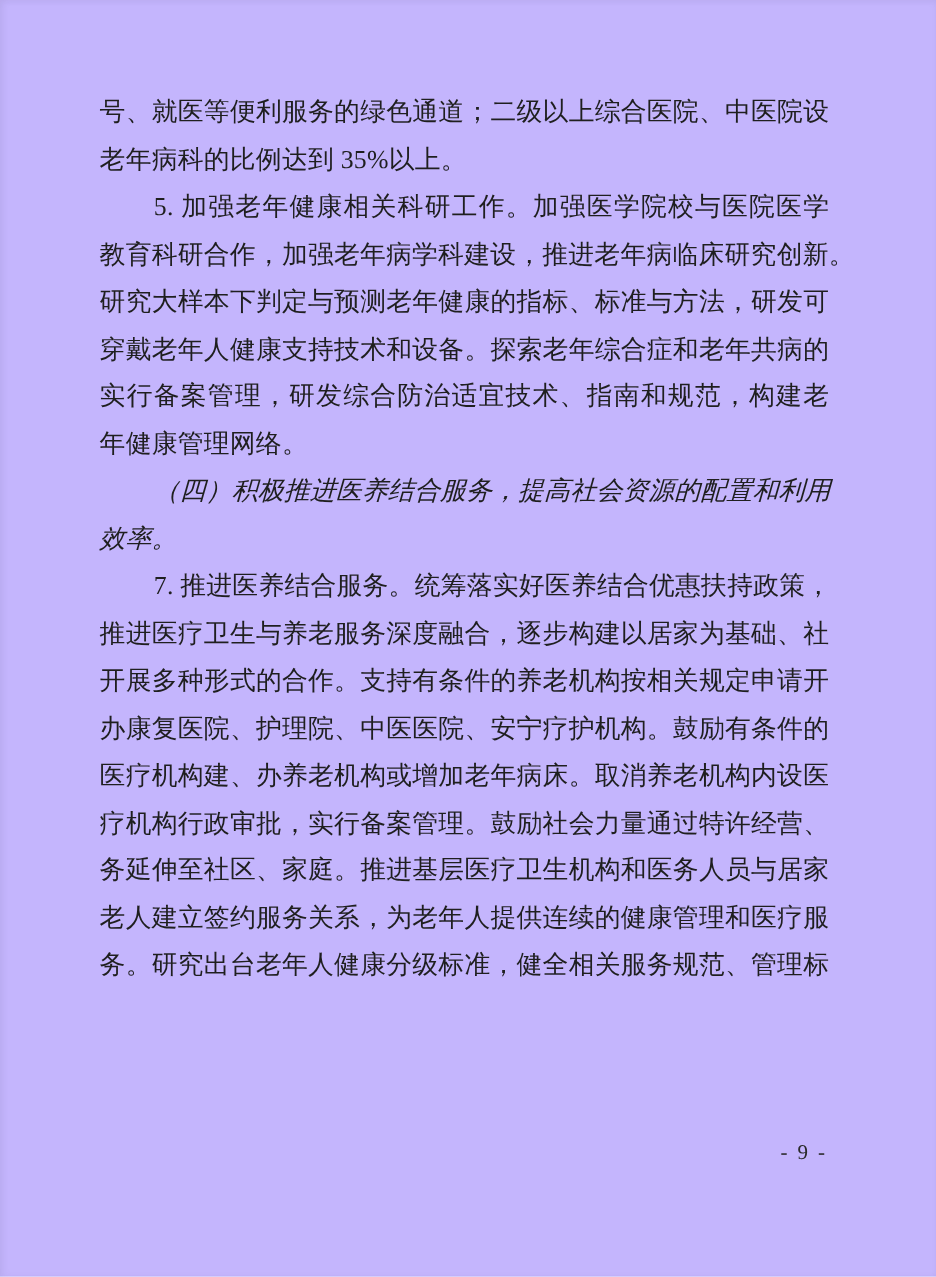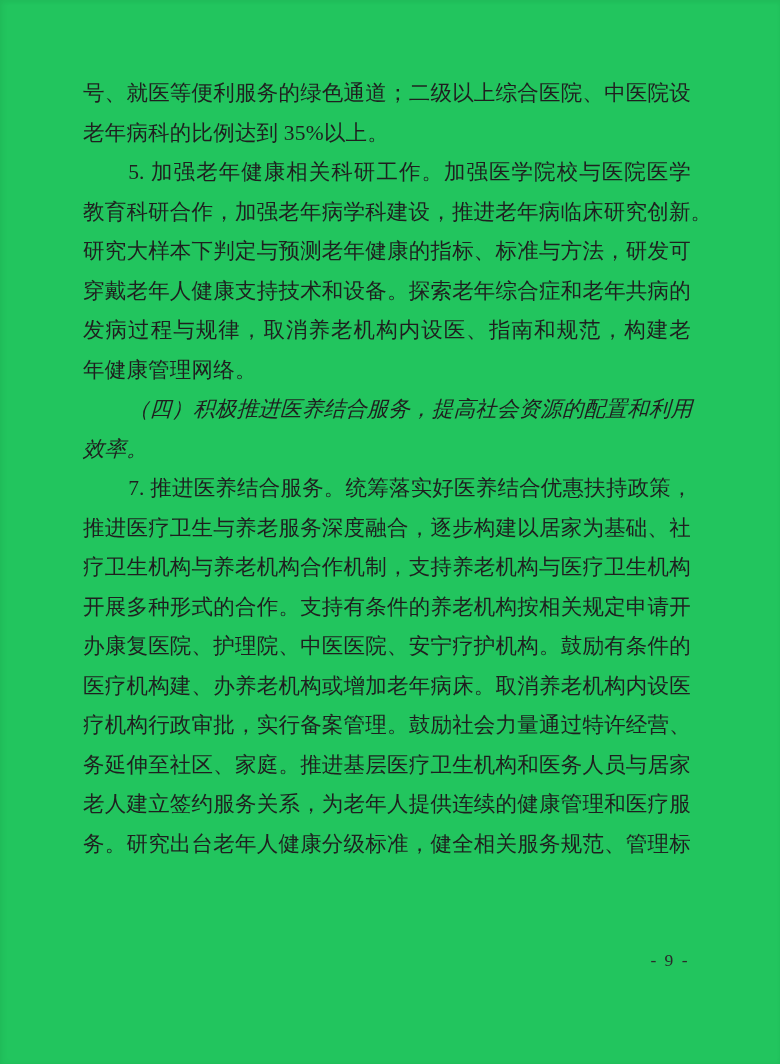--- a/index.html
+++ b/index.html
@@ -7,21 +7,21 @@
     width: 780px;
     height: 1064px;
     background: #ffffff;
     font-family: "Liberation Serif", "DejaVu Serif", serif;
     overflow: hidden;
   }
   .page {
     position: relative;
     width: 780px;
     height: 1064px;
-    background: #22c55e;
+    background: #c4b5fd;
     
     box-shadow: inset 3px 0 6px rgba(0,0,0,0.04), inset 0 2px 5px rgba(0,0,0,0.03);
   }
   .text-block {
     position: absolute;
     left: 83px;
     top: 74px;
     width: 608px;
     color: #1f1f1f;
   }
@@ -65,27 +65,26 @@
 
 <div class="page">
 
   <div class="text-block">
     <div class="line">号、就医等便利服务的绿色通道；二级以上综合医院、中医院设</div>
     <div class="line para-end">老年病科的比例达到 35%以上。</div>
     <div class="line indent">5. 加强老年健康相关科研工作。加强医学院校与医院医学</div>
     <div class="line">教育科研合作，加强老年病学科建设，推进老年病临床研究创新。</div>
     <div class="line">研究大样本下判定与预测老年健康的指标、标准与方法，研发可</div>
     <div class="line">穿戴老年人健康支持技术和设备。探索老年综合症和老年共病的</div>
-    <div class="line">发病过程与规律，取消养老机构内设医、指南和规范，构建老</div>
+    <div class="line">实行备案管理，研发综合防治适宜技术、指南和规范，构建老</div>
     <div class="line para-end">年健康管理网络。</div>
     <div class="line indent kai">（四）积极推进医养结合服务，提高社会资源的配置和利用</div>
     <div class="line para-end kai">效率。</div>
     <div class="line indent">7. 推进医养结合服务。统筹落实好医养结合优惠扶持政策，</div>
     <div class="line">推进医疗卫生与养老服务深度融合，逐步构建以居家为基础、社</div>
-    <div class="line">疗卫生机构与养老机构合作机制，支持养老机构与医疗卫生机构</div>
     <div class="line">开展多种形式的合作。支持有条件的养老机构按相关规定申请开</div>
     <div class="line">办康复医院、护理院、中医医院、安宁疗护机构。鼓励有条件的</div>
     <div class="line">医疗机构建、办养老机构或增加老年病床。取消养老机构内设医</div>
     <div class="line">疗机构行政审批，实行备案管理。鼓励社会力量通过特许经营、</div>
     <div class="line">务延伸至社区、家庭。推进基层医疗卫生机构和医务人员与居家</div>
     <div class="line">老人建立签约服务关系，为老年人提供连续的健康管理和医疗服</div>
     <div class="line">务。研究出台老年人健康分级标准，健全相关服务规范、管理标</div>
   </div>
 
   <div class="footer-page-number">- 9 -</div>

